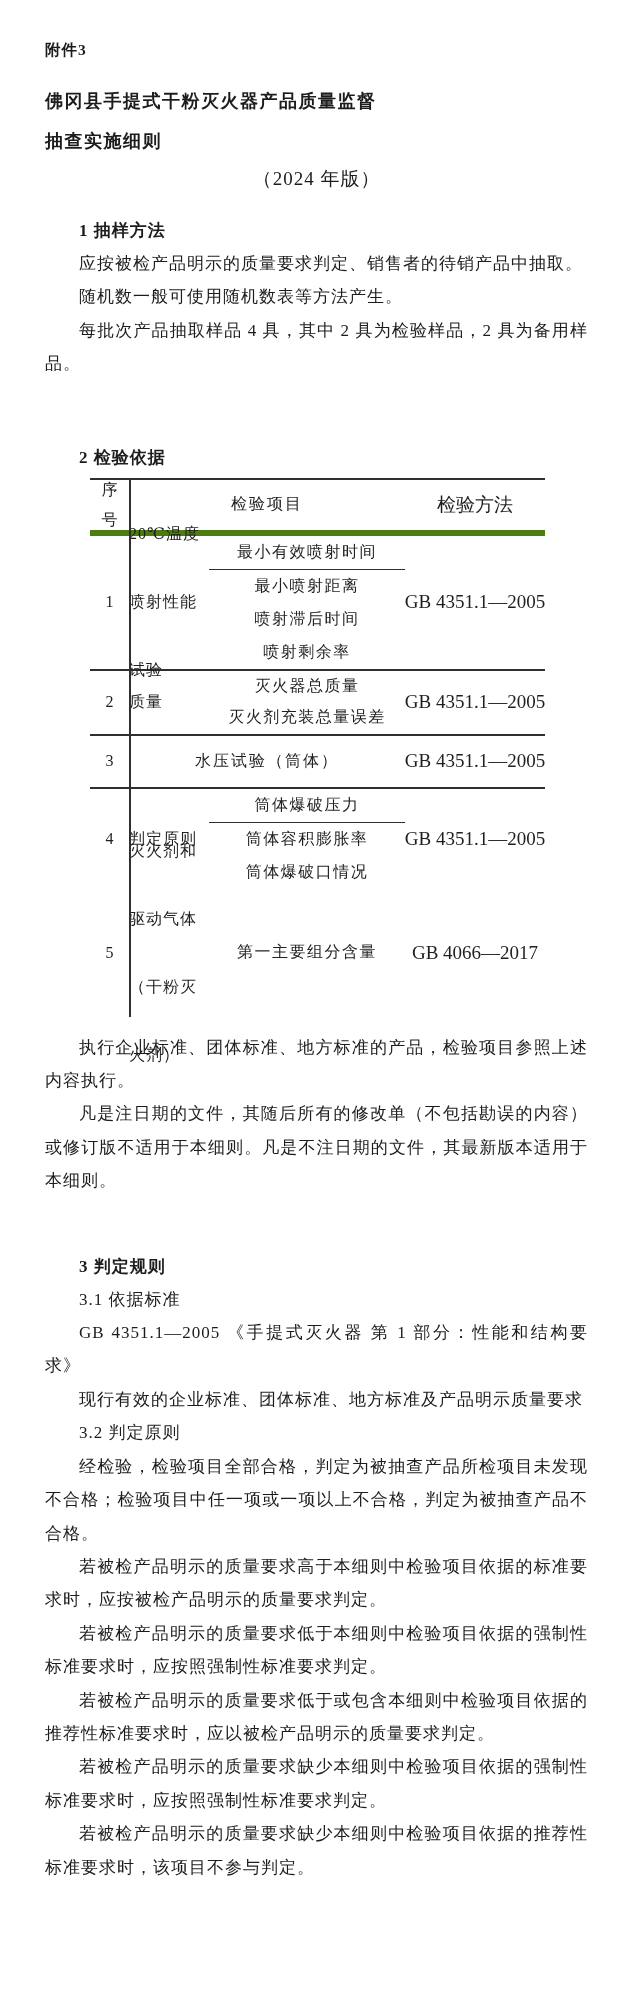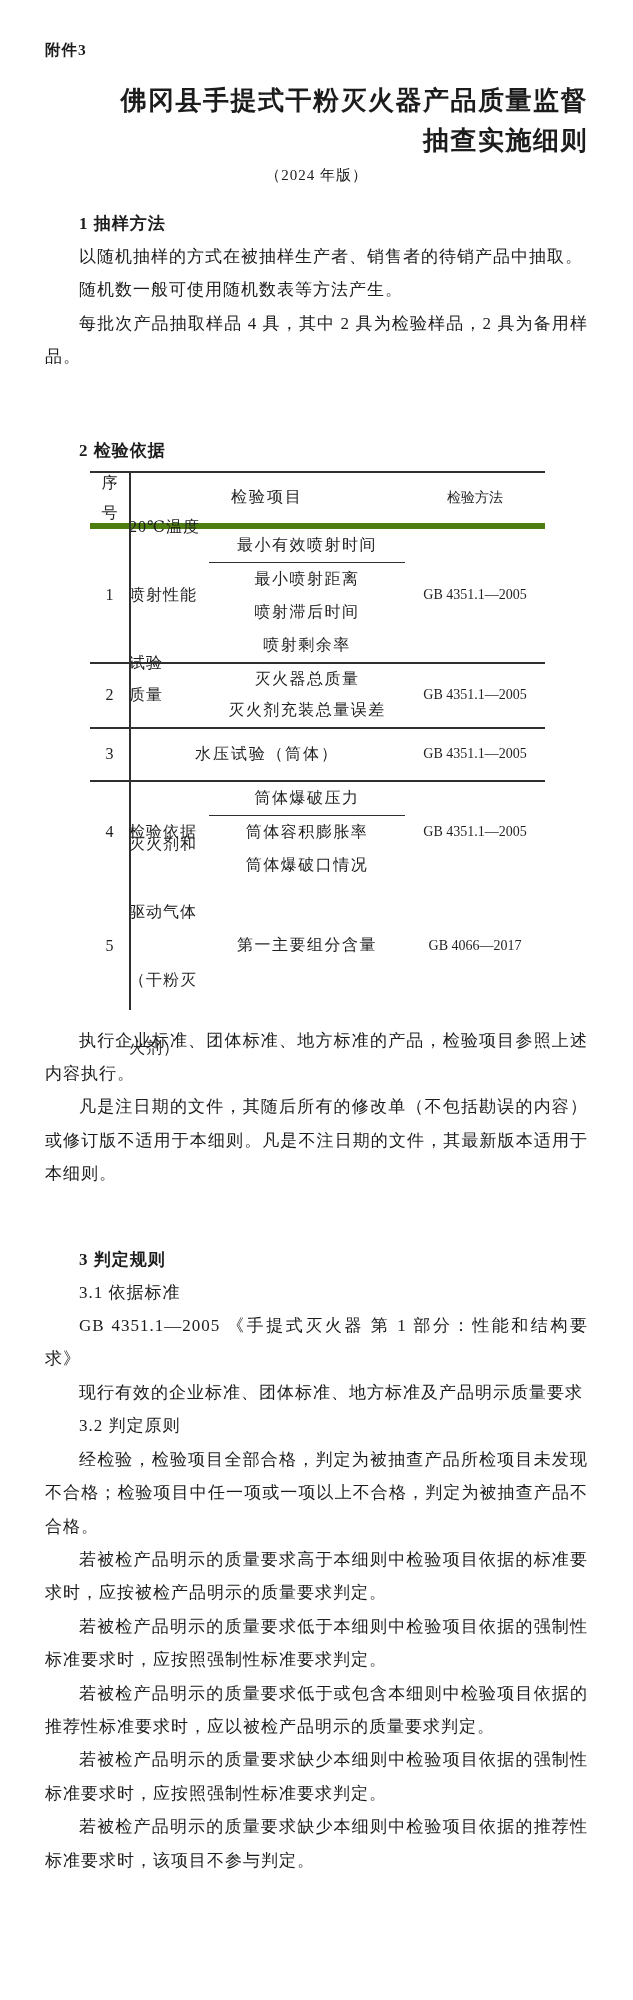--- a/index.html
+++ b/index.html
@@ -16,30 +16,30 @@
     padding:40px 45px 50px 45px;
     position:relative;
   }
   .attach{
     font-size:15.5px;
     font-weight:700;
     letter-spacing:1px;
   }
   .title{
     margin:20px 0 0 0;
-    font-size:26px;
+    font-size:18px;
     font-weight:700;
-    text-align:right;
+    text-align:left;
     line-height:40px;
     letter-spacing:1.5px;
   }
   .edition{
     margin-top:5px;
     text-align:center;
-    font-size:15px;
+    font-size:19px;
     letter-spacing:1px;
   }
   .sec-heading{
     margin:0;
     font-size:17px;
     font-weight:700;
     line-height:33px;
     text-indent:2em;
     letter-spacing:1px;
   }
@@ -84,21 +84,21 @@
   }
   .trow.header{height:58px;border-top:2px solid #2f2f2f;border-bottom:6px solid #4d7c0f;}
   .trow.r1{height:135px;border-bottom:2px solid #2f2f2f;}
   .trow.r2{height:65px;border-bottom:2px solid #2f2f2f;}
   .trow.r3{height:53px;border-bottom:2px solid #2f2f2f;}
   .trow.r4{height:100px;}
   .trow.r5{height:128px;}
   .c1{width:39px;display:flex;align-items:center;justify-content:center;font-size:16px;}
   .c2{width:80px;display:flex;flex-direction:column;justify-content:center;font-size:16px;line-height:32px;letter-spacing:1px;gap:36px;}
   .c3{width:196px;display:flex;flex-direction:column;justify-content:flex-start;}
-  .c4{width:140px;display:flex;align-items:center;justify-content:center;font-size:14px;white-space:nowrap;text-align:right;}
+  .c4{width:140px;display:flex;align-items:center;justify-content:center;font-size:19px;white-space:nowrap;text-align:right;}
   .c23{width:276px;display:flex;align-items:center;justify-content:center;font-size:16px;letter-spacing:2px;}
   .no-head{
     width:20px;
     word-break:break-all;
     line-height:30px;
     text-align:center;
     font-size:16px;
     letter-spacing:0;
   }
   .item{
@@ -118,21 +118,21 @@
 
 <div class="page">
 
   <div class="attach">附件3</div>
 
   <h1 class="title"><span>佛冈县手提式干粉灭火器产品质量监督</span><br><span>抽查实施细则</span></h1>
 
   <div class="edition">（2024 年版）</div>
 
   <h2 class="sec-heading mt-s1">1 抽样方法</h2>
-  <p class="para">以随机抽样的方式在被抽样生产者、销售者的待销产品中抽取。</p>
+  <p class="para">应按被检产品明示的质量要求判定、销售者的待销产品中抽取。</p>
   <p class="para">随机数一般可使用随机数表等方法产生。</p>
   <p class="para">每批次产品抽取样品 4 具，其中 2 具为检验样品，2 具为备用样品。</p>
 
   <h2 class="sec-heading mt-s2">2 检验依据</h2>
 
   <div class="qtable">
     <div class="vline"></div>
 
     <div class="trow header">
       <div class="c1">
@@ -172,21 +172,21 @@
 
     <div class="trow r3">
       <div class="c1">3</div>
       <div class="c23">水压试验（筒体）</div>
       <div class="c4">GB 4351.1—2005</div>
     </div>
 
     <div class="trow r4">
       <div class="c1">4</div>
       <div class="c2">
-        <div class="gline">检验依据</div>
+        <div class="gline">判定原则</div>
       </div>
       <div class="c3">
         <div class="item sep">筒体爆破压力</div>
         <div class="item">筒体容积膨胀率</div>
         <div class="item">筒体爆破口情况</div>
       </div>
       <div class="c4">GB 4351.1—2005</div>
     </div>
 
     <div class="trow r5">

